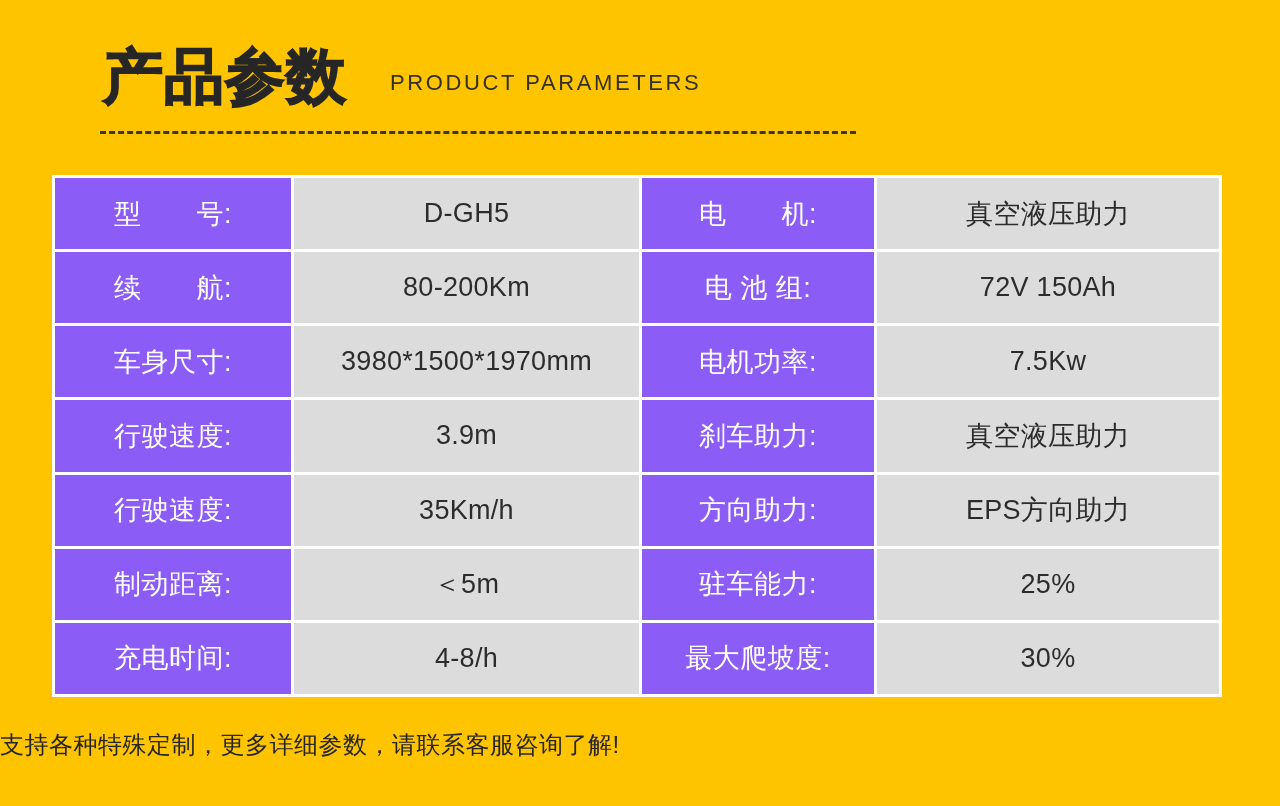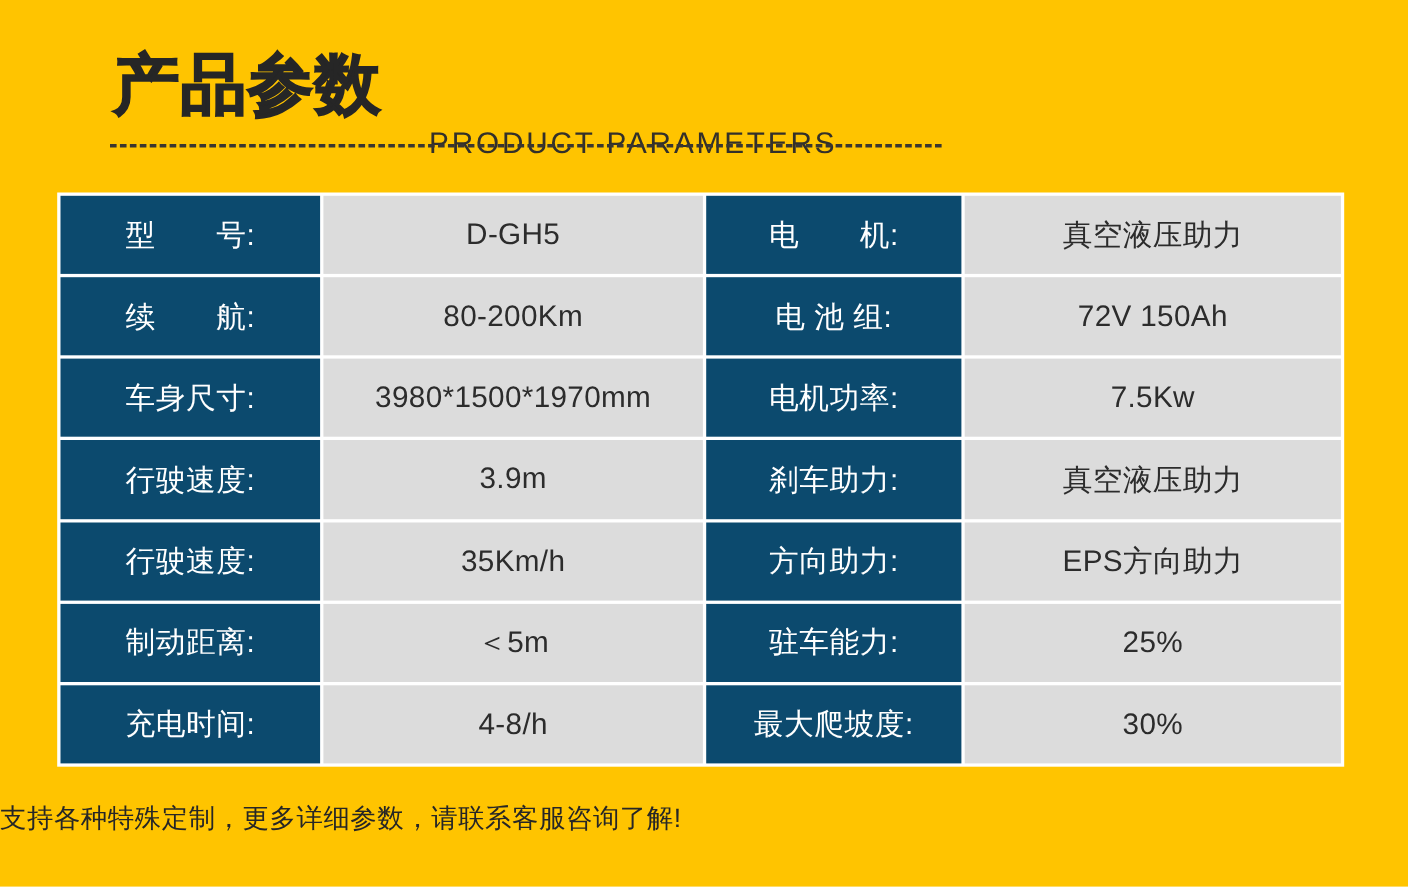--- a/index.html
+++ b/index.html
@@ -32,27 +32,26 @@
     color: #262626;
     letter-spacing: 1px;
     line-height: 74px;
     white-space: nowrap;
     -webkit-text-stroke: 1.6px #262626;
   }
   .title-en {
     position: absolute;
     left: 390px;
     top: 66px;
-    font-size: 27px;
+    font-size: 22px;
     font-weight: 400;
     color: #33302a;
     letter-spacing: 2.6px;
     line-height: 34px;
     white-space: nowrap;
-    margin-top: 47px;
   }
   .divider {
     position: absolute;
     left: 100px;
     top: 131px;
     width: 756px;
     height: 0;
     border-top: 3px dashed #3a3630;
   }
 
@@ -83,21 +82,21 @@
   }
   .cell {
     display: flex;
     align-items: center;
     justify-content: center;
     box-sizing: border-box;
     min-width: 0;
     overflow: hidden;
   }
   .cell-label {
-    background: #0c4a6e;
+    background: #8b5cf6;
     color: #ffffff;
     font-size: 27px;
     letter-spacing: 0.5px;
     white-space: nowrap;
   }
   .cell-value {
     background: #dcdcdc;
     color: #2c2c2c;
     font-size: 27px;
     letter-spacing: 0.3px;

